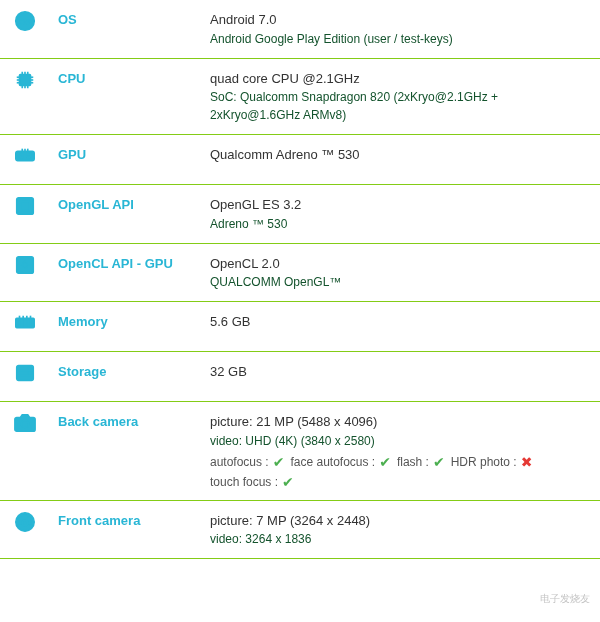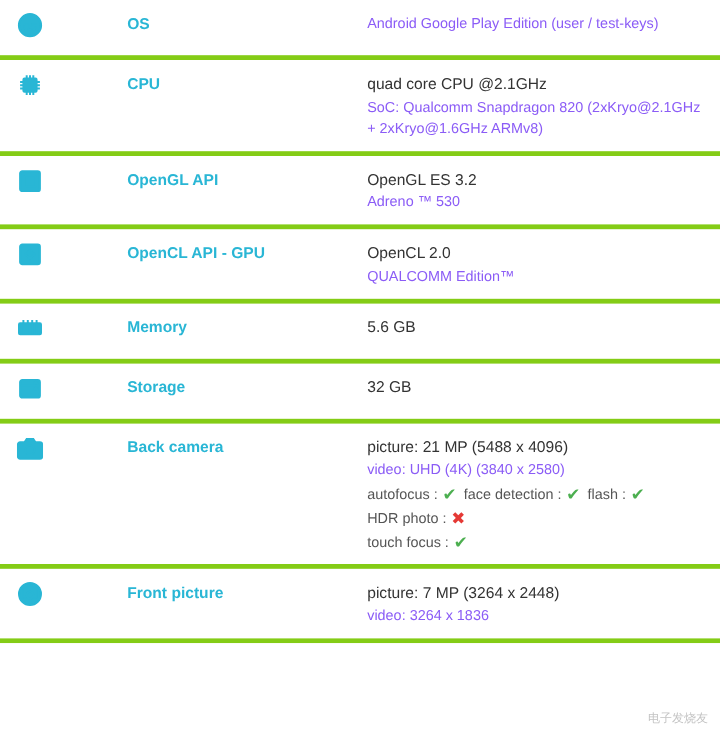--- a/index.html
+++ b/index.html
@@ -5,24 +5,23 @@
     * { box-sizing: border-box; margin: 0; padding: 0; }
     body {
       font-family: Arial, sans-serif;
       font-size: 13px;
       background: #fff;
       color: #333;
       width: 600px;
     }
     .spec-row {
       display: flex;
-      border-bottom: 4px solid #84cc16;
+      border-bottom: 1px solid #84cc16;
       align-items: flex-start;
       min-height: 50px;
-      gap: 48px;
     }
     .spec-icon-cell {
       width: 50px;
       min-width: 50px;
       display: flex;
       align-items: center;
       justify-content: center;
       padding: 10px 5px;
     }
     .spec-label-cell {
@@ -45,21 +44,21 @@
       flex-direction: column;
       justify-content: center;
     }
     .spec-value-main {
       font-size: 13px;
       color: #333;
       line-height: 1.5;
     }
     .spec-value-sub {
       font-size: 12px;
-      color: #8b5cf6;
+      color: #14532d;
       line-height: 1.5;
     }
     .check-yes {
       color: #4caf50;
       font-size: 14px;
       margin: 0 2px;
     }
     .check-no {
       color: #e53935;
       font-size: 14px;
@@ -103,20 +102,21 @@
       <div class="spec-icon-cell">
         <svg viewBox="0 0 24 24" fill="none" stroke="#29b6d5" stroke-width="2">
         <circle cx="12" cy="12" r="10"></circle>
         <text x="12" y="16" text-anchor="middle" font-size="9" fill="#29b6d5" stroke="none" font-weight="bold">OS</text>
       </svg>
       </div>
       <div class="spec-label-cell">
         <span class="spec-label">OS</span>
       </div>
       <div class="spec-value-cell">
+        <div class="spec-value-main">Android 7.0</div>
         <div class="spec-value-sub">Android Google Play Edition (user / test-keys)</div>
       </div>
     </div>
     <div class="spec-row">
       <div class="spec-icon-cell">
         <svg viewBox="0 0 24 24" fill="none" stroke="#29b6d5" stroke-width="1.8">
         <rect x="6" y="6" width="12" height="12" rx="1"></rect>
         <line x1="9" y1="6" x2="9" y2="3"></line>
           <line x1="12" y1="6" x2="12" y2="3"></line>
           <line x1="15" y1="6" x2="15" y2="3"></line>
@@ -135,20 +135,38 @@
         <span class="spec-label">CPU</span>
       </div>
       <div class="spec-value-cell">
         <div class="spec-value-main">quad core CPU @2.1GHz</div>
         <div class="spec-value-sub">SoC: Qualcomm Snapdragon 820 (2xKryo@2.1GHz + 2xKryo@1.6GHz ARMv8)</div>
       </div>
     </div>
     <div class="spec-row">
       <div class="spec-icon-cell">
         <svg viewBox="0 0 24 24" fill="none" stroke="#29b6d5" stroke-width="1.8">
+        <rect x="2" y="7" width="20" height="10" rx="2"></rect>
+        <circle cx="8" cy="12" r="2"></circle>
+        <circle cx="16" cy="12" r="2"></circle>
+        <line x1="12" y1="7" x2="12" y2="4"></line>
+        <line x1="9" y1="7" x2="9" y2="4"></line>
+        <line x1="15" y1="7" x2="15" y2="4"></line>
+      </svg>
+      </div>
+      <div class="spec-label-cell">
+        <span class="spec-label">GPU</span>
+      </div>
+      <div class="spec-value-cell">
+        <div class="spec-value-main">Qualcomm Adreno ™ 530</div>
+      </div>
+    </div>
+    <div class="spec-row">
+      <div class="spec-icon-cell">
+        <svg viewBox="0 0 24 24" fill="none" stroke="#29b6d5" stroke-width="1.8">
         <rect x="3" y="3" width="18" height="18" rx="2"></rect>
         <rect x="7" y="7" width="10" height="10" rx="1" fill="#29b6d5" opacity="0.3"></rect>
       </svg>
       </div>
       <div class="spec-label-cell">
         <span class="spec-label">OpenGL API</span>
       </div>
       <div class="spec-value-cell">
         <div class="spec-value-main">OpenGL ES 3.2</div>
         <div class="spec-value-sub">Adreno ™ 530</div>
@@ -159,21 +177,21 @@
         <svg viewBox="0 0 24 24" fill="none" stroke="#29b6d5" stroke-width="1.8">
         <rect x="3" y="3" width="18" height="18" rx="2"></rect>
         <path d="M8 12 L12 8 L16 12 L12 16 Z" fill="#29b6d5" opacity="0.4"></path>
       </svg>
       </div>
       <div class="spec-label-cell">
         <span class="spec-label">OpenCL API - GPU</span>
       </div>
       <div class="spec-value-cell">
         <div class="spec-value-main">OpenCL 2.0</div>
-        <div class="spec-value-sub">QUALCOMM Edition™</div>
+        <div class="spec-value-sub">QUALCOMM OpenGL™</div>
       </div>
     </div>
     <div class="spec-row">
       <div class="spec-icon-cell">
         <svg viewBox="0 0 24 24" fill="none" stroke="#29b6d5" stroke-width="1.8">
         <rect x="2" y="7" width="20" height="10" rx="1"></rect>
         <line x1="6" y1="7" x2="6" y2="17"></line>
         <line x1="10" y1="7" x2="10" y2="17"></line>
         <line x1="14" y1="7" x2="14" y2="17"></line>
         <line x1="18" y1="7" x2="18" y2="17"></line>
@@ -219,21 +237,21 @@
       </div>
       <div class="spec-value-cell">
         <div class="spec-value-main">picture: 21 MP (5488 x 4096)</div>
         <div class="spec-value-sub">video: UHD (4K) (3840 x 2580)</div>
         <div class="feature-line">
           <span class="feature-item">
             <span>autofocus :</span> 
             <span class="check-yes">✔</span>
           </span>
           <span class="feature-item">
-            <span>face detection :</span> 
+            <span>face autofocus :</span> 
             <span class="check-yes">✔</span>
           </span>
           <span class="feature-item">
             <span>flash :</span> 
             <span class="check-yes">✔</span>
           </span>
           <span class="feature-item">
             <span>HDR photo :</span> 
             <span class="check-no">✖</span>
           </span>
@@ -248,21 +266,21 @@
     </div>
     <div class="spec-row">
       <div class="spec-icon-cell">
         <svg viewBox="0 0 24 24" fill="none" stroke="#29b6d5" stroke-width="1.8">
         <circle cx="12" cy="12" r="10"></circle>
         <path d="M23 19a2 2 0 0 1-2 2H3a2 2 0 0 1-2-2V8a2 2 0 0 1 2-2h4l2-3h6l2 3h4a2 2 0 0 1 2 2z" transform="scale(0.6) translate(8,5)"></path>
         <circle cx="12" cy="13" r="3"></circle>
       </svg>
       </div>
       <div class="spec-label-cell">
-        <span class="spec-label">Front picture</span>
+        <span class="spec-label">Front camera</span>
       </div>
       <div class="spec-value-cell">
         <div class="spec-value-main">picture: 7 MP (3264 x 2448)</div>
         <div class="spec-value-sub">video: 3264 x 1836</div>
       </div>
     </div>
   </div>
 
 <div class="watermark">电子发烧友</div>
 

